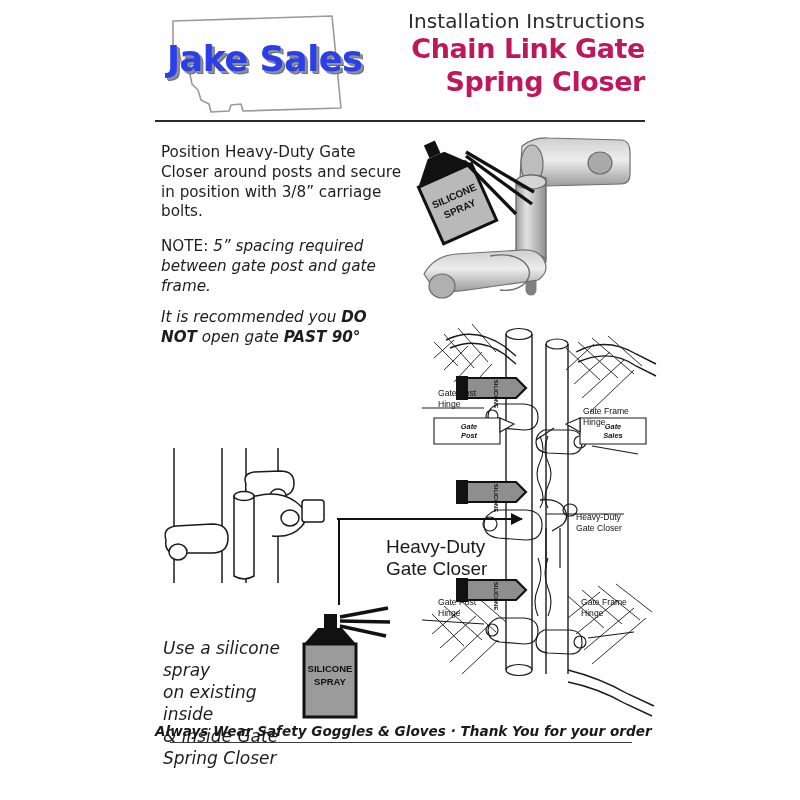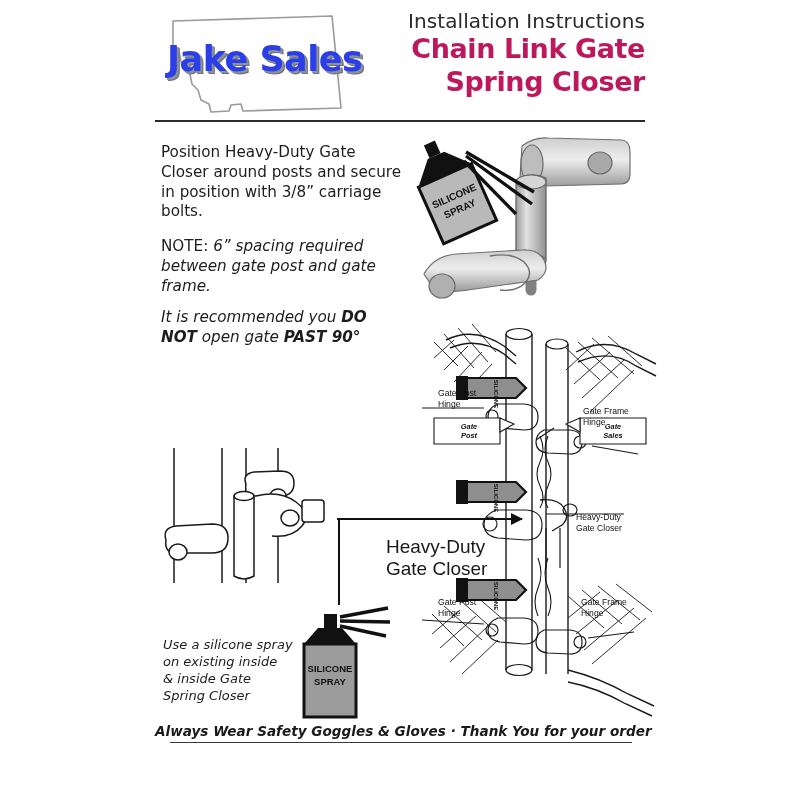--- a/index.html
+++ b/index.html
@@ -120,21 +120,21 @@
     border-left: 12px solid #111;
   }
 
   
   .spray-note {
     position: absolute;
     left: 163px; top: 637px;
     width: 130px;
     font-family: "DejaVu Sans", sans-serif;
     font-style: italic;
-    font-size: 13px;
+    font-size: 17px;
     line-height: 1.30;
     color: #1d1d1d;
   }
 
   
   .footer-line {
     position: absolute;
     left: 155px; top: 723px;
     width: 490px;
     text-align: right;
@@ -190,21 +190,21 @@
     <div class="title-block">
       <div class="title-sub">Installation Instructions</div>
       <div class="title-main">Chain Link Gate</div>
       <div class="title-main">Spring Closer</div>
     </div>
   </div>
   <div class="rule-top"></div>
 
   <div class="instructions">
     <p>Position Heavy-Duty Gate Closer around posts and secure in position with 3/8” carriage bolts.</p>
-    <p class="note"><b>NOTE:</b><span> 6” spacing required between gate post and gate frame.</span></p>
+    <p class="note"><b>NOTE:</b><span> 5” spacing required between gate post and gate frame.</span></p>
     <p class="rec"><span>It is recommended you </span><span class="bi">DO NOT</span><span> open gate </span><span class="bi">PAST 90°</span></p>
   </div>
 
   <div class="gfx photo-hw">
     <svg viewBox="0 0 250 190">
       <defs>
         <linearGradient id="mtl" x1="0" y1="0" x2="1" y2="0">
           <stop offset="0%" stop-color="#9d9d9d"></stop>
           <stop offset="35%" stop-color="#e2e2e2"></stop>
           <stop offset="70%" stop-color="#b6b6b6"></stop>

